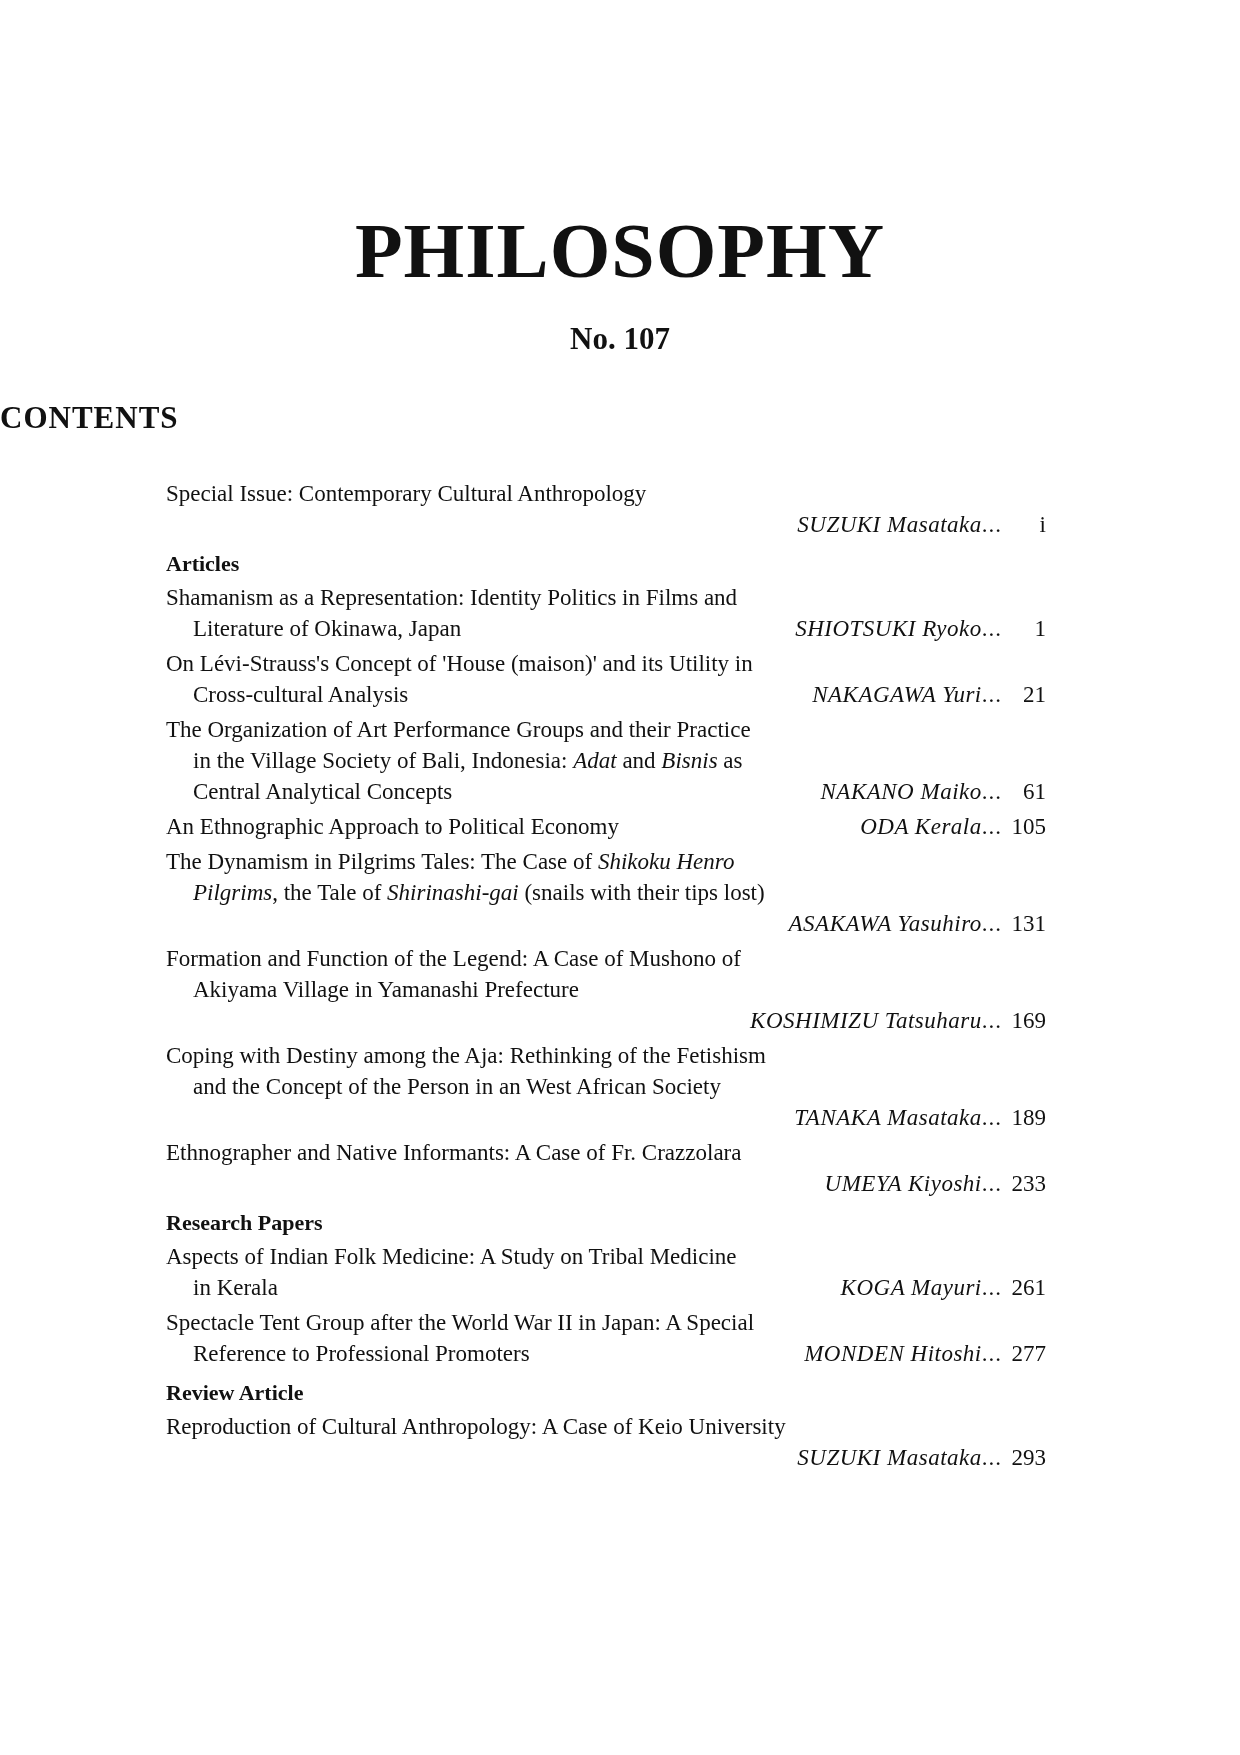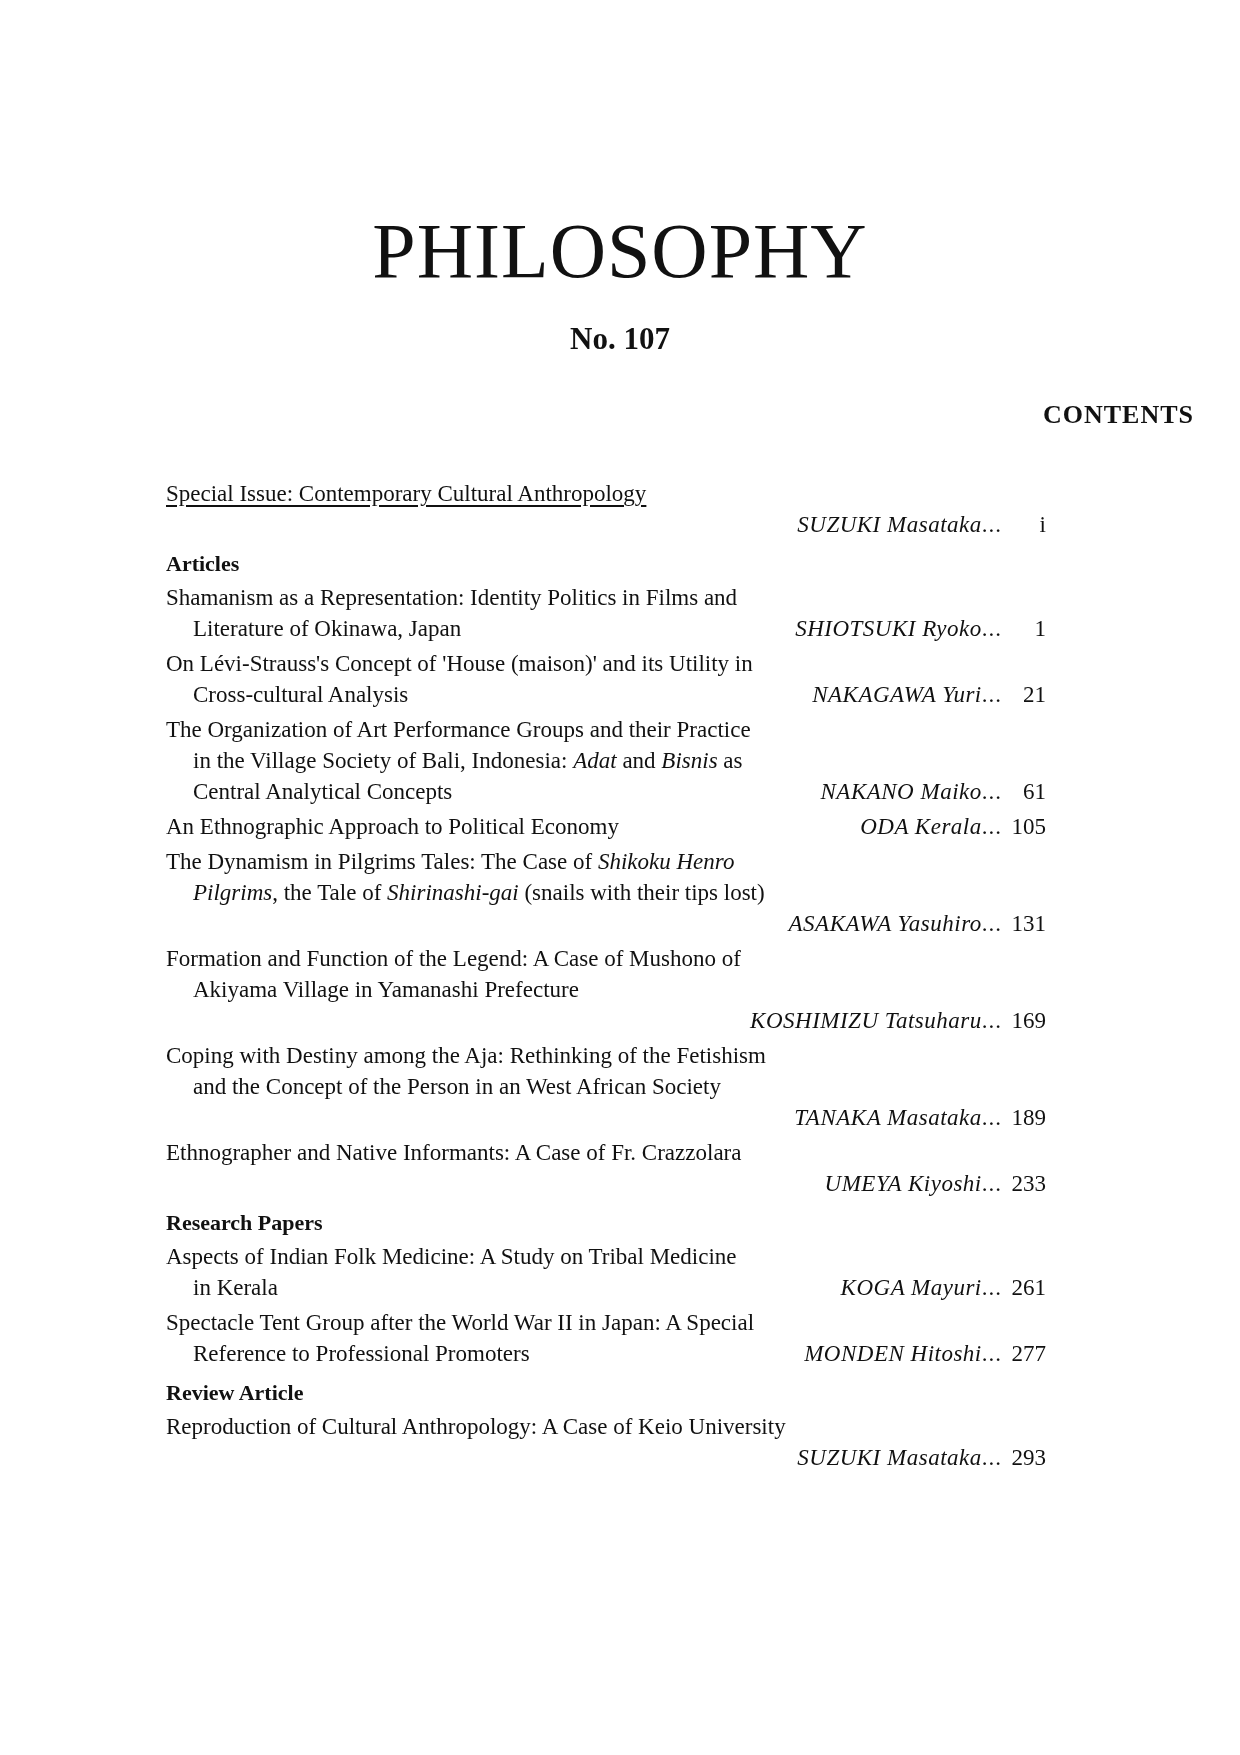--- a/index.html
+++ b/index.html
@@ -1,27 +1,27 @@
 <!DOCTYPE html>
 <html><head>
 <meta charset="utf-8">
 <style>
   html, body { margin: 0; padding: 0; background: #ffffff; }
   body { width: 1240px; height: 1755px; position: relative; overflow: hidden;
          font-family: "Liberation Serif", "DejaVu Serif", serif; color: #111111; }
   .title { position: absolute; top: 212px; left: 0; width: 1240px; text-align: center;
-           font-size: 78px; font-weight: normal; letter-spacing: 1px; line-height: 1; }
+           font-size: 78px; font-weight: bold; letter-spacing: 1px; line-height: 1; }
   .issue { position: absolute; top: 323px; left: 0; width: 1240px; text-align: center;
            font-size: 31px; font-weight: bold; line-height: 1; }
-  .contents { position: absolute; top: 402px; left: 0; width: 1194px; text-align: right;
-              font-size: 26px; font-weight: bold; letter-spacing: 1px; line-height: 1; }
+  .contents { position: absolute; top: 402px; left: 0; width: 1194px; text-align: left;
+              font-size: 31px; font-weight: bold; letter-spacing: 1px; line-height: 1; }
   .toc { position: absolute; top: 478px; left: 166px; width: 880px; font-size: 23px; }
   .line { position: relative; height: 31px; line-height: 31px; white-space: nowrap; }
   .indent { padding-left: 27px; }
-  .special { text-decoration: underline; text-underline-offset: 4px; }
+  .special { text-underline-offset: 4px; }
   .section { font-weight: bold; font-size: 22px; height: 38px; line-height: 40px; }
   .right { position: absolute; right: 0; top: 0; white-space: nowrap; }
   .author { font-style: italic; letter-spacing: 0.5px; }
   .dots { letter-spacing: 1px; }
   .page { display: inline-block; min-width: 44px; text-align: right; }
   .entry { margin-bottom: 4px; }
   i { font-style: italic; }
 </style>
 </head>
 <body>

